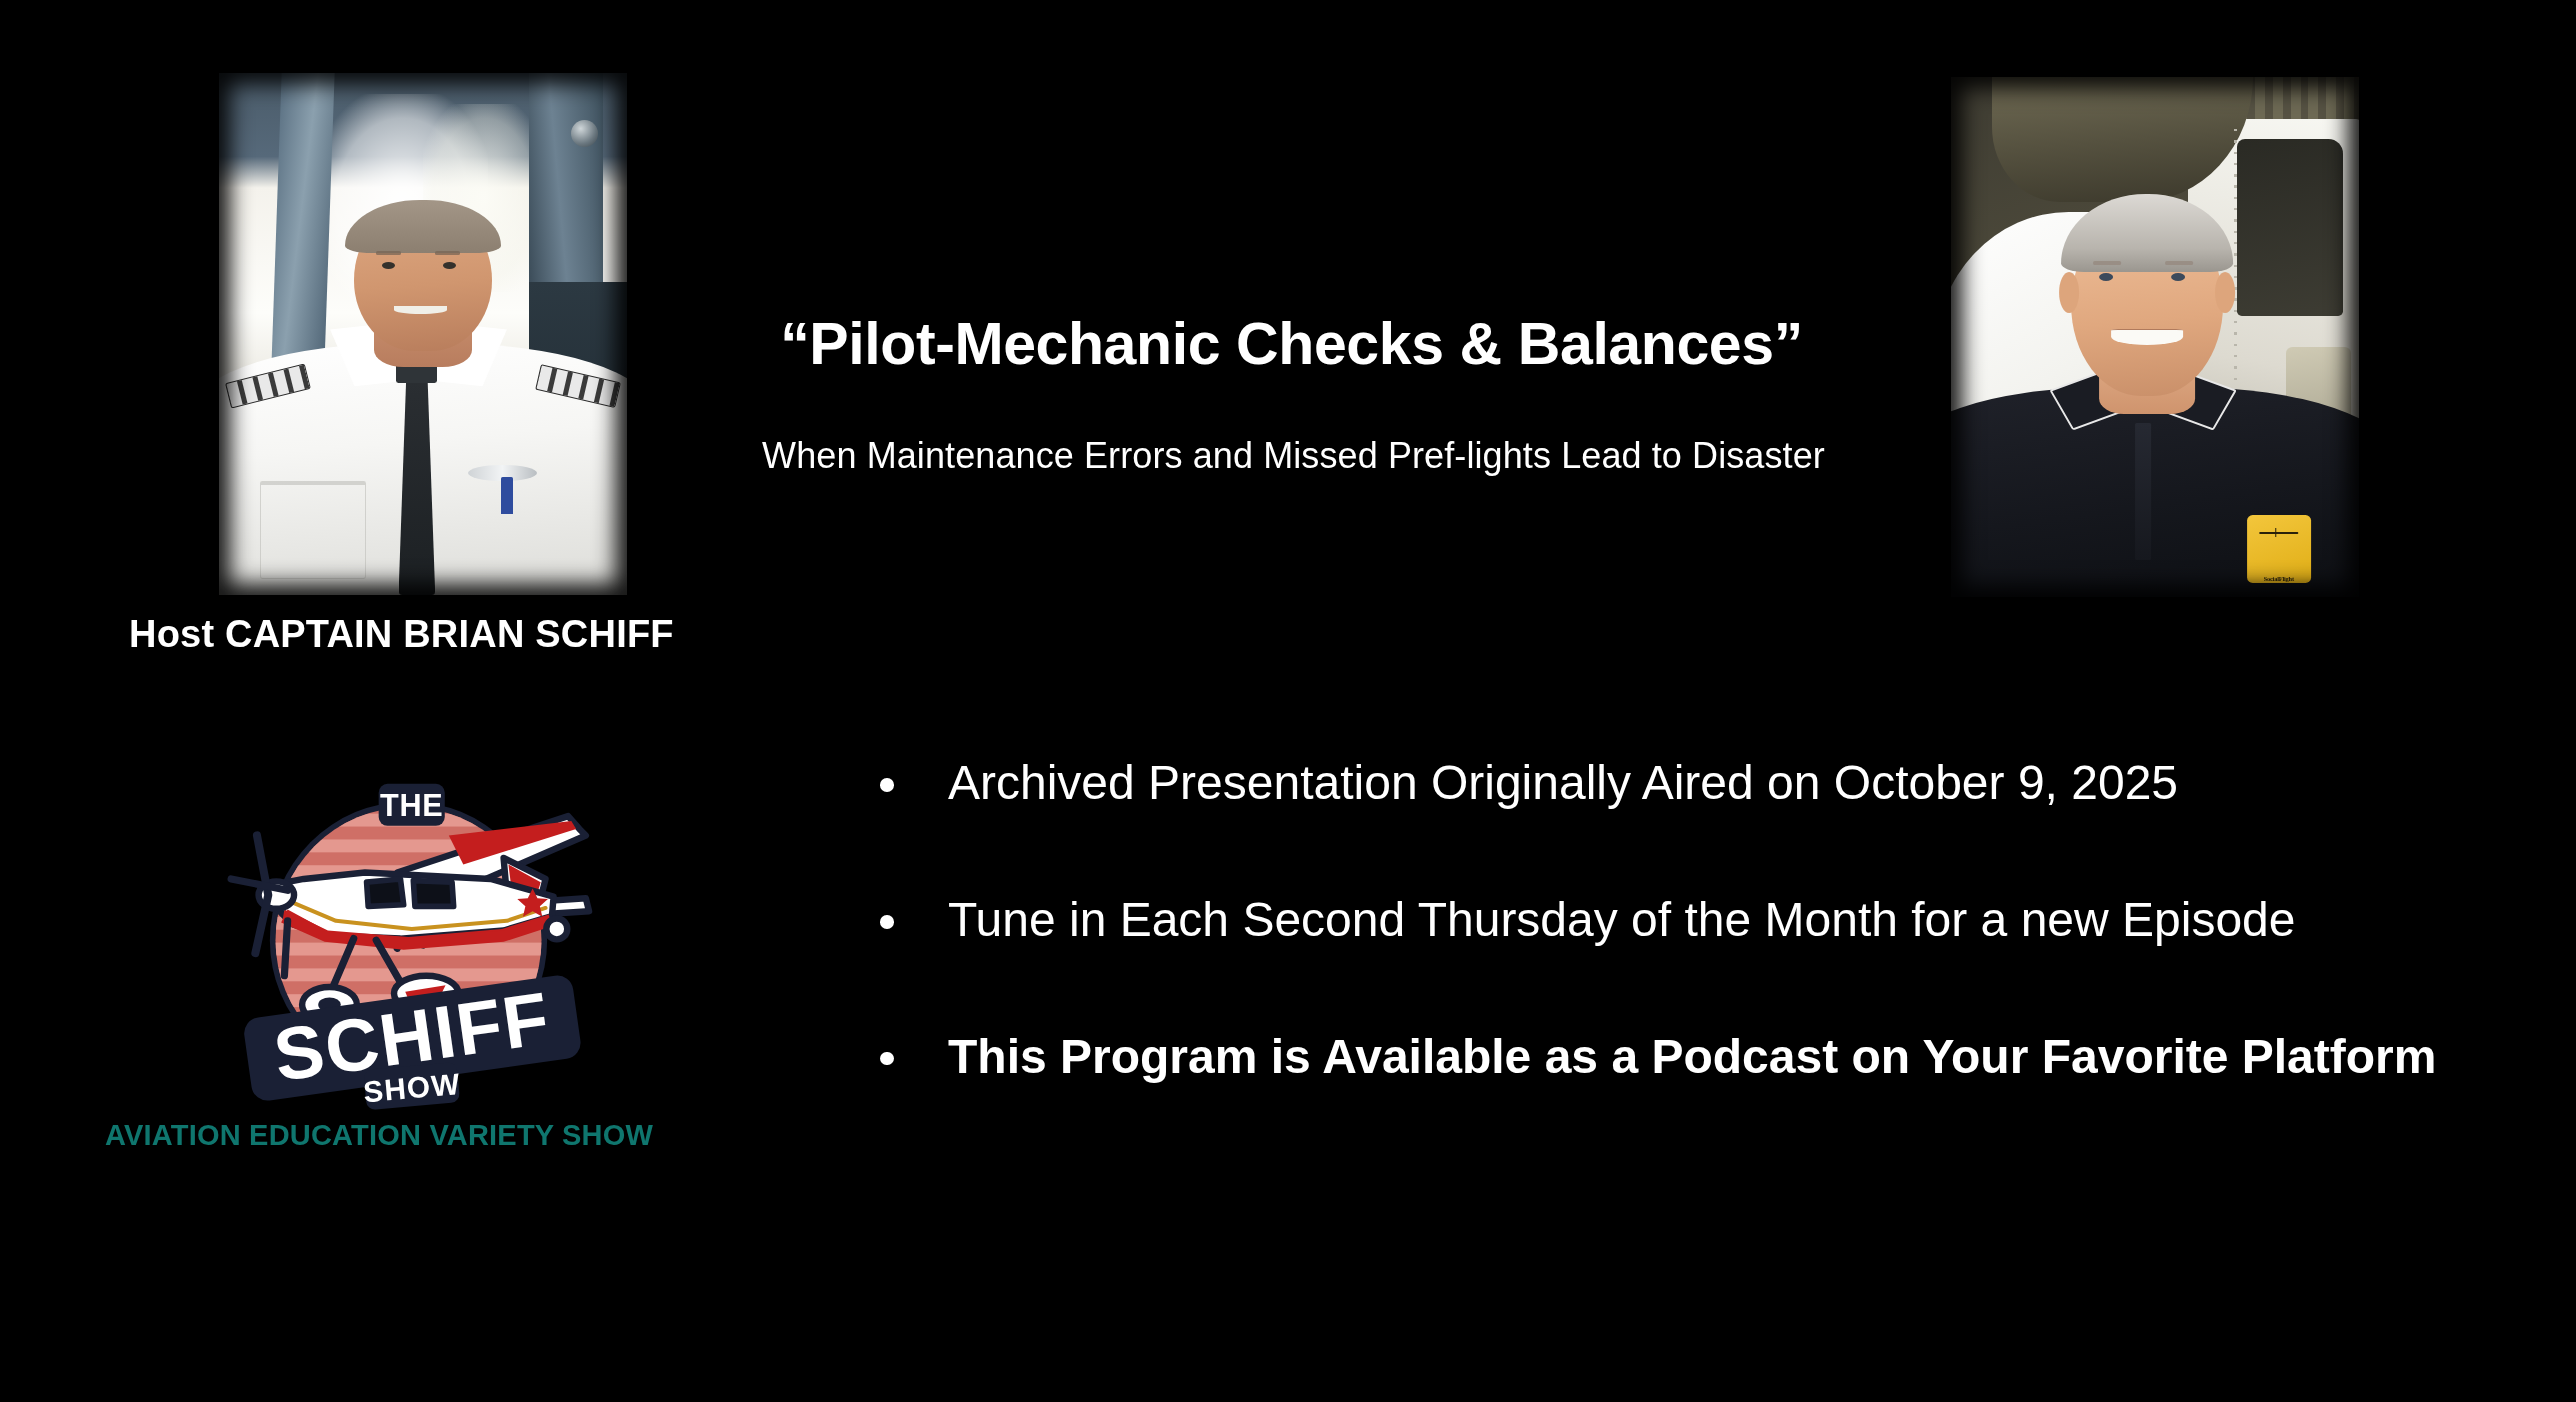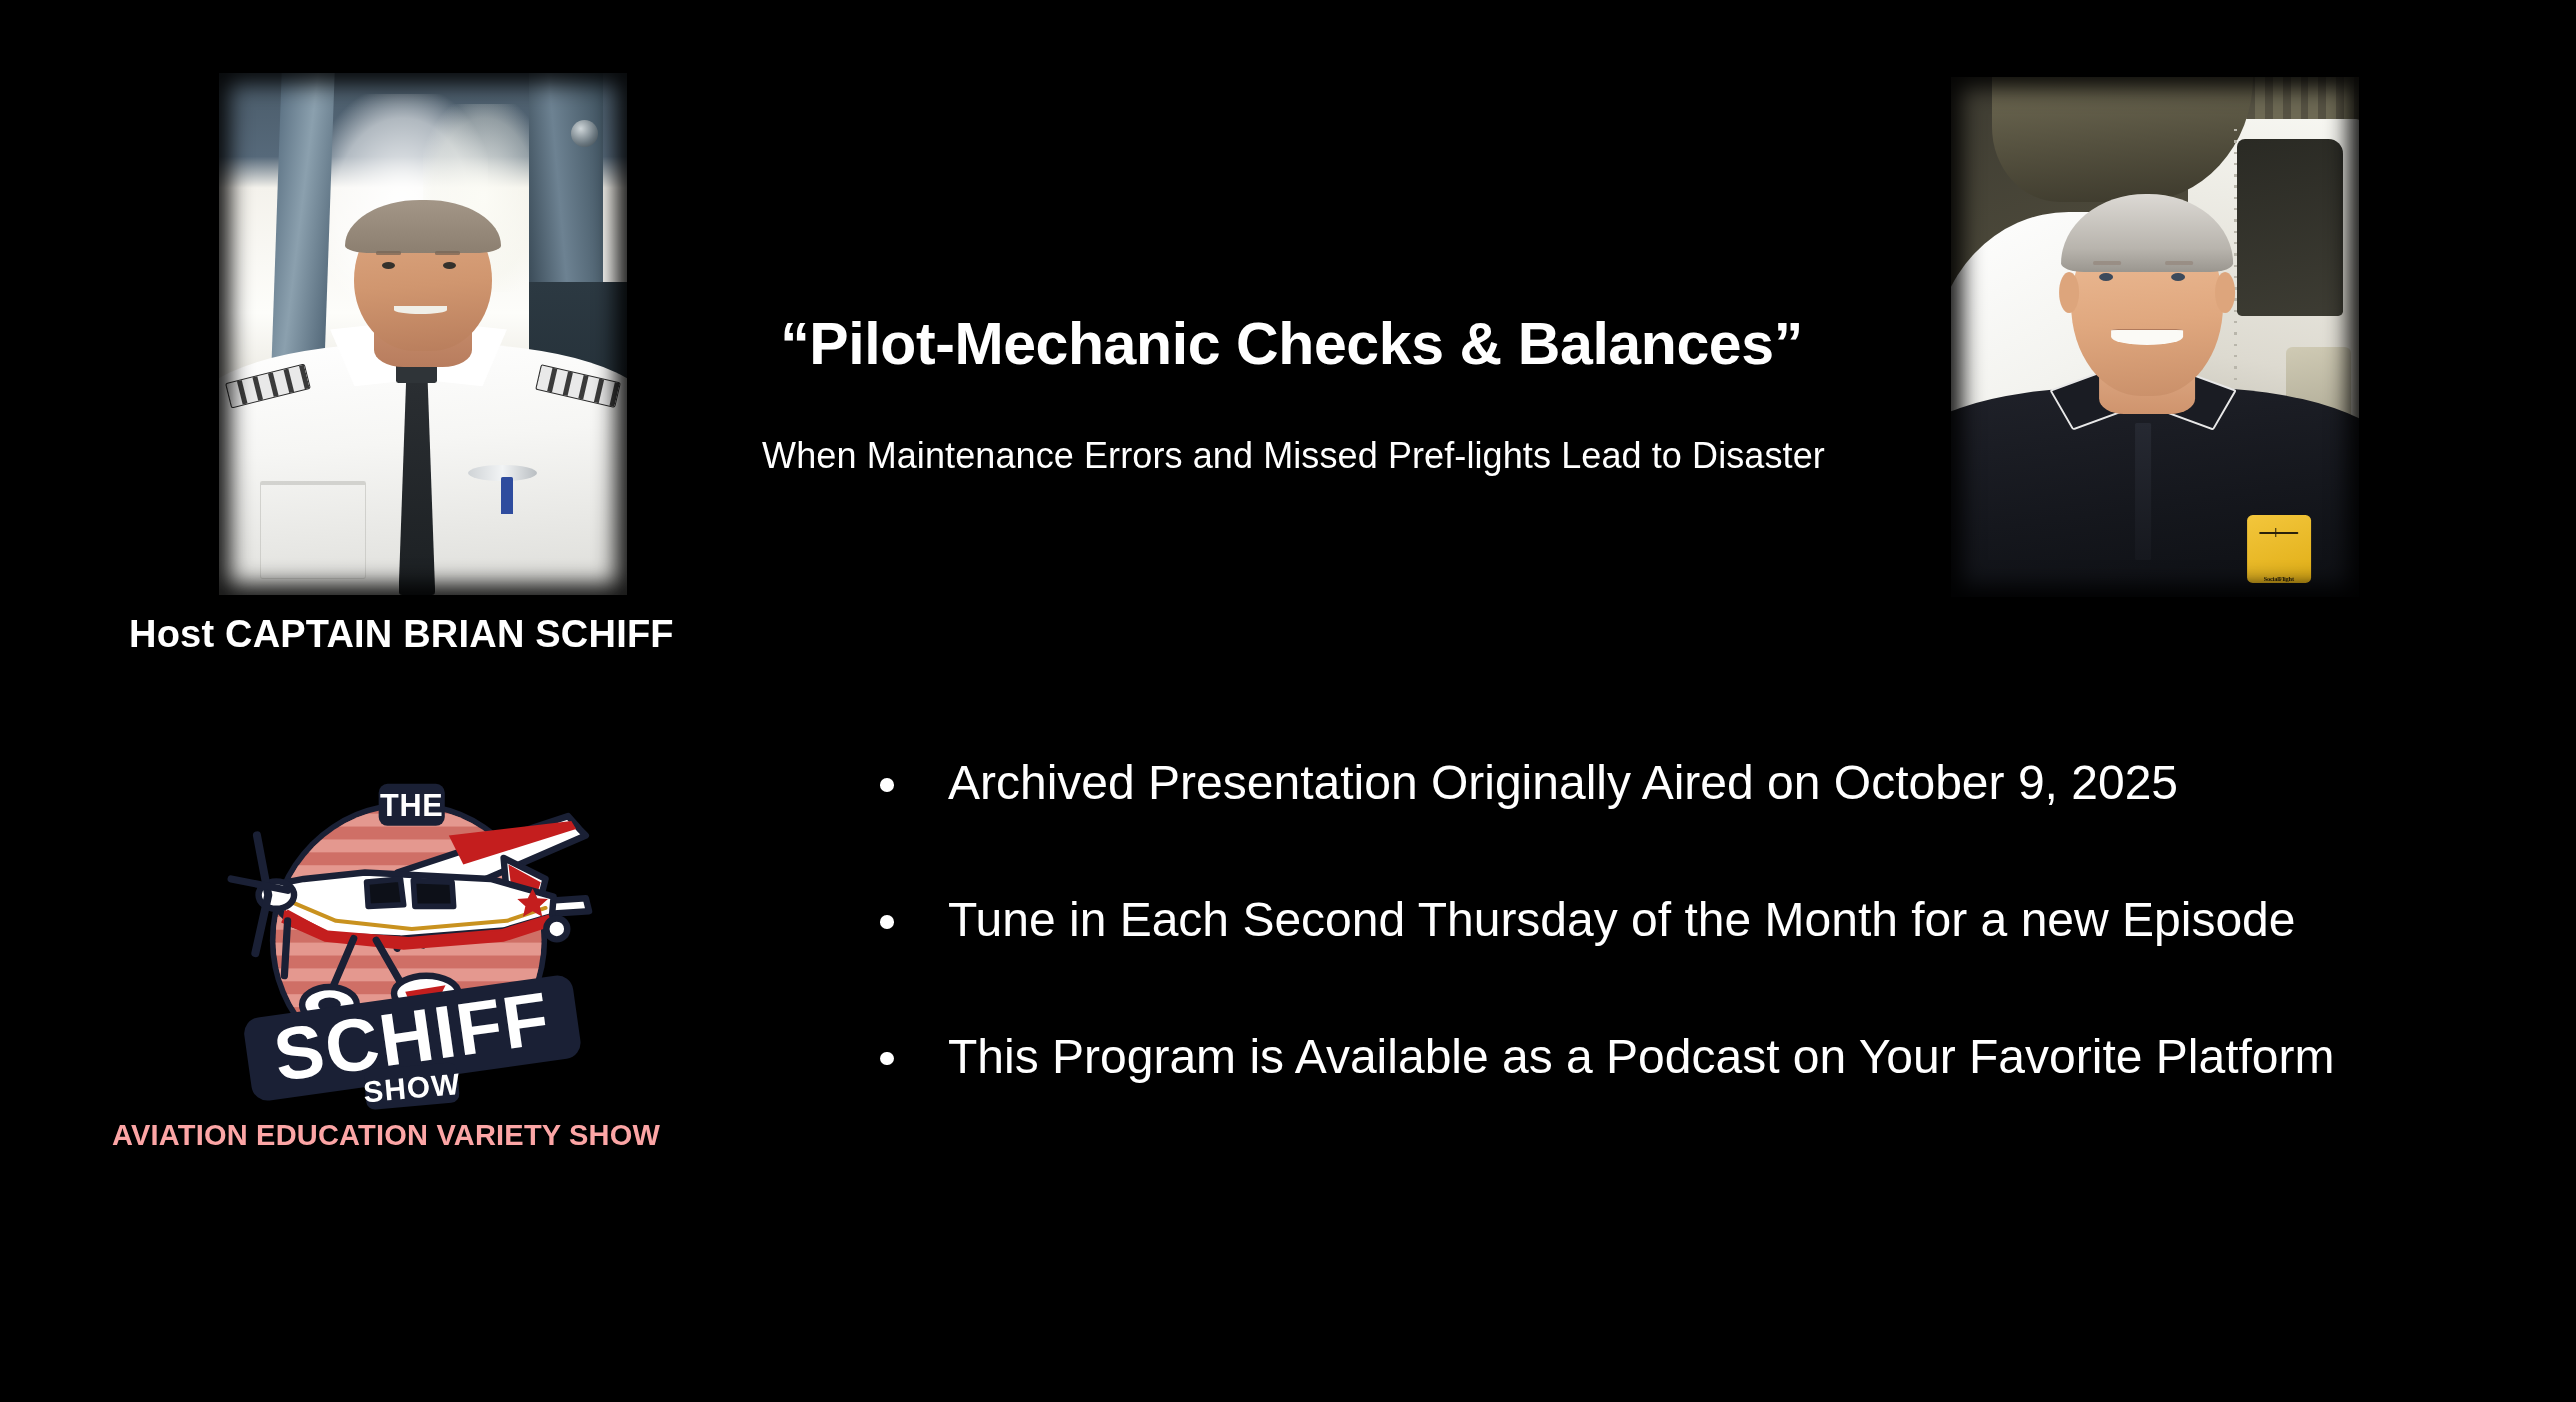--- a/index.html
+++ b/index.html
@@ -305,37 +305,37 @@
     list-style:none;
   }
   #bullet-list li {
     position:relative;
     font-size:48px;
     line-height:1.12;
     padding-left:79px;
     margin-bottom:83px;
     white-space:nowrap;
   }
-  #bullet-list li:last-child { margin-bottom:0; }
+  #bullet-list li:last-child { margin-bottom:0;font-weight:bold; }
   #bullet-list li .dot {
     position:absolute; left:11.3px; top:.46em;
     width:13.7px; height:13.7px; border-radius:50%;
     background:#fff;
   }
 
   
   #logo-block { position:absolute; left:207px; top:737px; width:403px; height:379px; }
   #logo-svg { width:100%; height:100%; display:block; }
   #logo-tagline {
     position:absolute;
-    left:112px; top:1119px; width:645px;
+    left:105px; top:1119px; width:645px;
     font-size:29px;
     font-weight:700;
     letter-spacing:0.2px;
-    color:#fca5a5;
+    color:#0f766e;
     white-space:nowrap;
   }
 </style>
 </head>
 <body>
 
 <div class="slide">
 
   <div class="photo" id="photo-host">
     <div class="photo-inner">

